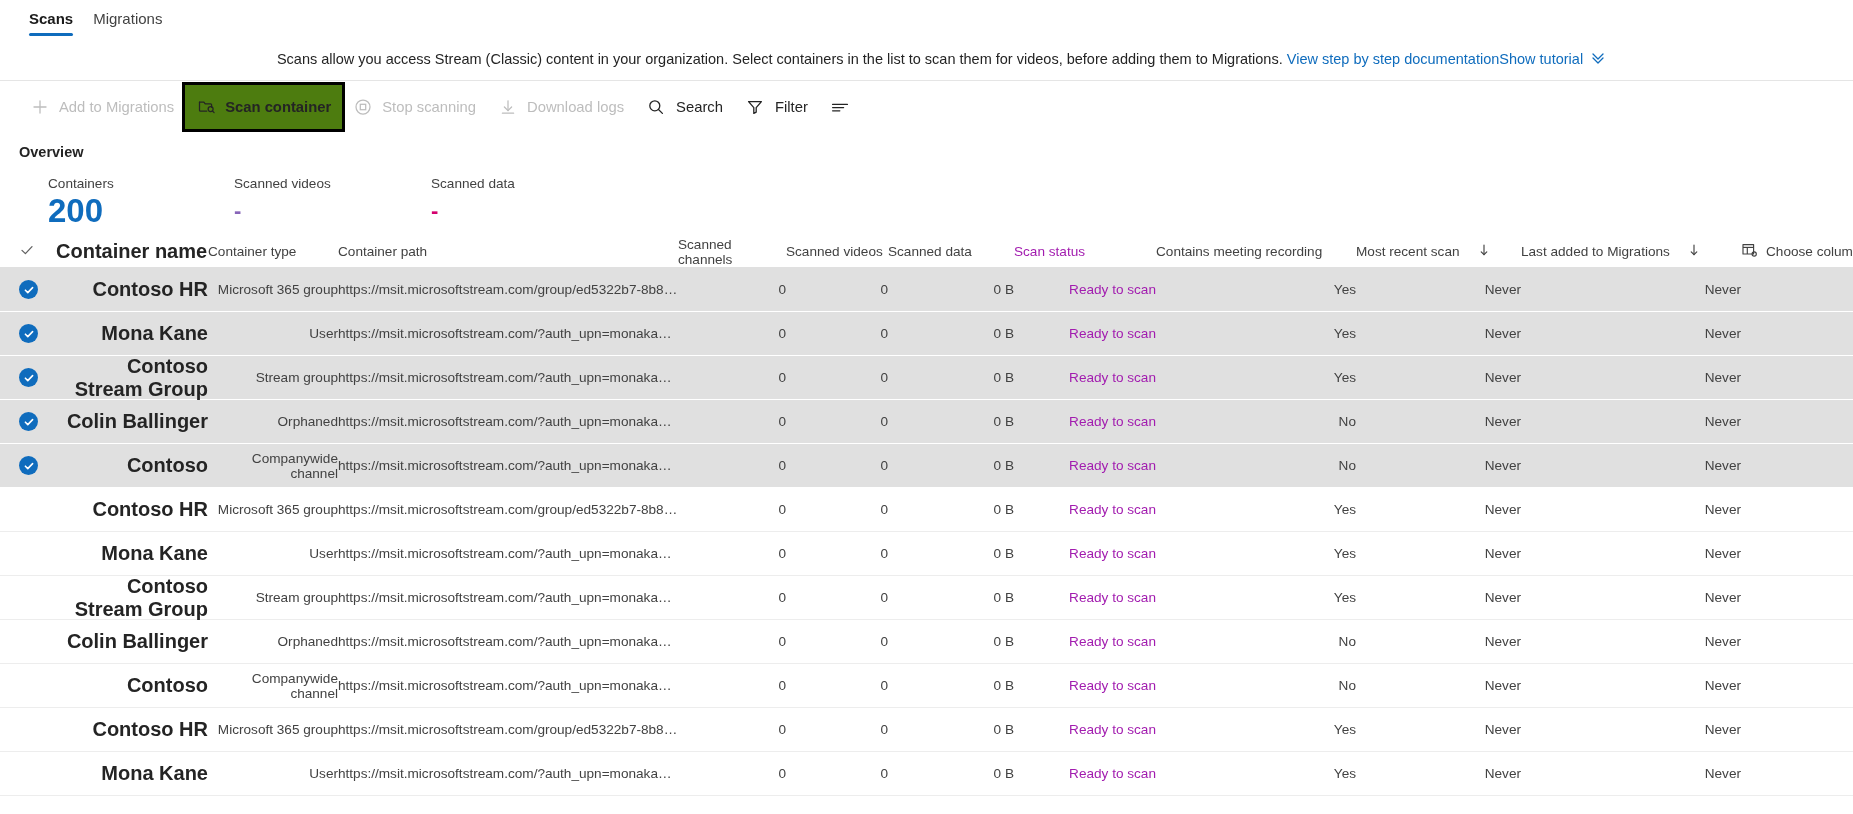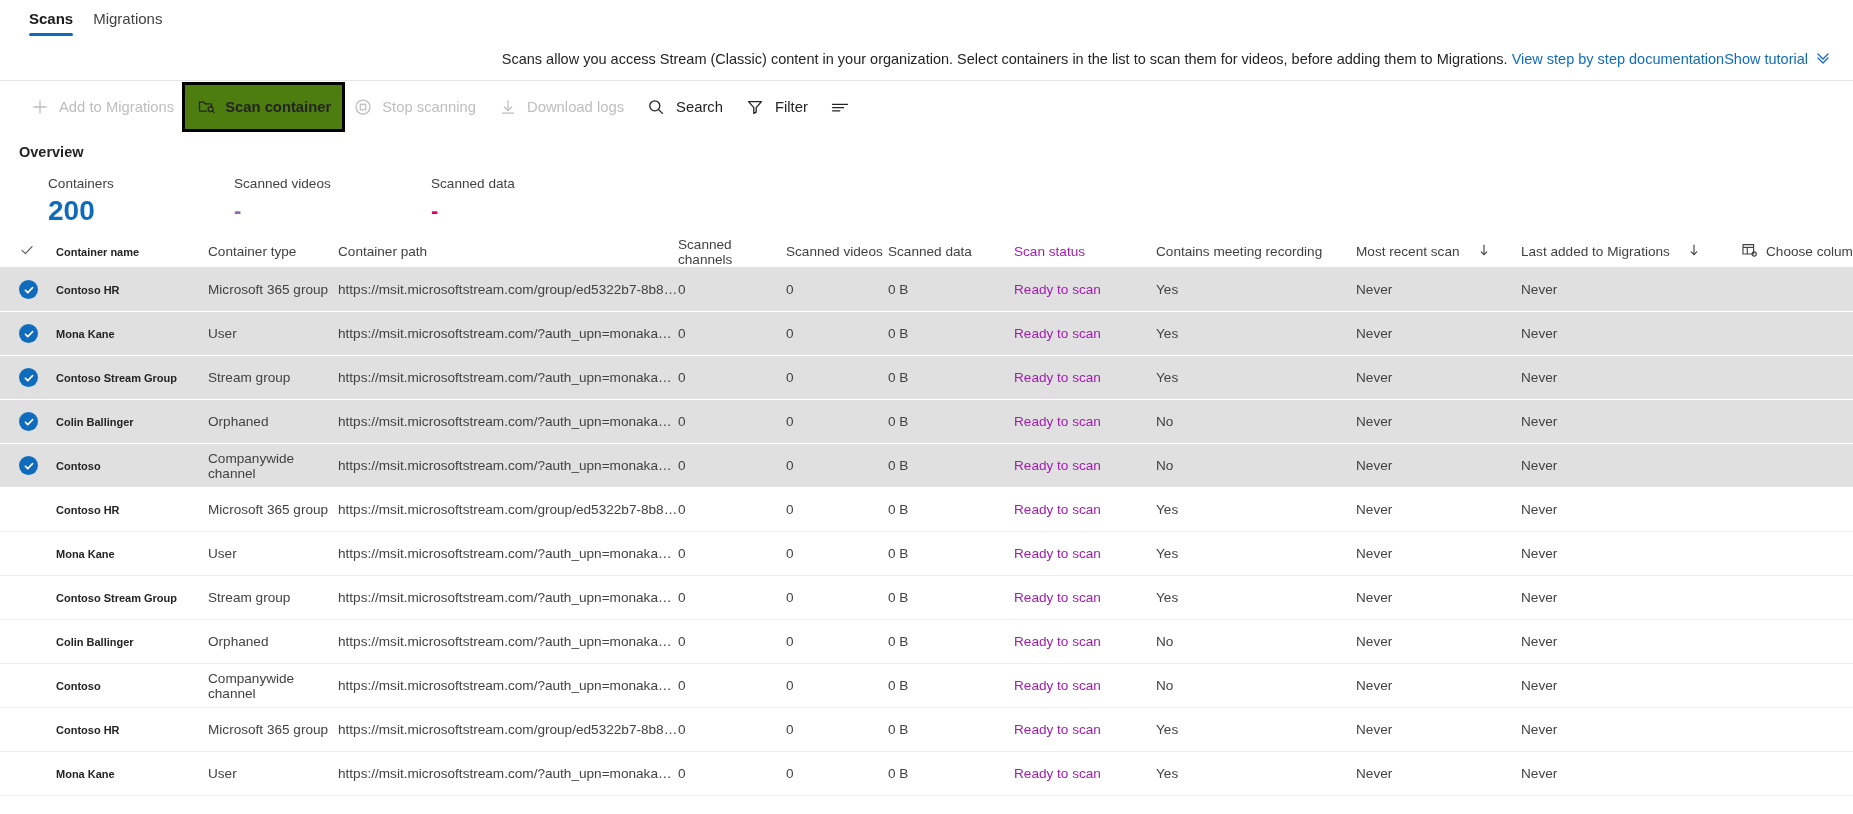--- a/index.html
+++ b/index.html
@@ -44,21 +44,21 @@
     bottom: 3px;
     height: 3px;
     border-radius: 2px;
     background: #0f6cbd;
   }
 
   
   .descbar {
     display: flex;
     align-items: center;
-    justify-content: flex-end;
+    justify-content: center;
     padding: 0 22px 0 16px;
     height: 42px;
     box-sizing: border-box;
     margin-left: 36px;
   }
   .desc-text {
     font-size: 14.5px;
     color: #242424;
     white-space: nowrap;
   }
@@ -150,21 +150,21 @@
     border-radius: 1px;
     flex: 0 0 auto;
   }
   .stat-text { display: flex; flex-direction: column; justify-content: flex-start; }
   .stat-label {
     font-size: 13.6px;
     color: #424242;
     line-height: 19px;
   }
   .stat-value {
-    font-size: 28px;
+    font-size: 33px;
     font-weight: bold;
     line-height: 33px;
     margin-top: 1px;
   }
   .stat-value.small {
     font-size: 22px;
   }
 
   
   .table {
@@ -183,27 +183,28 @@
   .header-row {
     height: 34px;
     border-bottom: 1px solid #e0e0e0;
     color: #424242;
     font-size: 13.6px;
     align-items: center;
     padding-top: 2px;
   }
   .data-row {
     border-bottom: 1px solid #ededed;
+    text-align: right;
   }
   .data-row.selected {
     background: #e0e0e0;
     border-bottom: 1px solid #ffffff;
   }
   .c-check   { width: 37px; flex: 0 0 37px; display:flex; align-items:center; }
-  .c-name    { width: 152px; flex: 0 0 152px; font-weight: bold; font-size: 11px; }
+  .c-name    { width: 152px; flex: 0 0 152px; font-weight: bold; font-size: 20px; }
   .c-type    { width: 130px; flex: 0 0 130px; color:#424242; }
   .c-path    { width: 340px; flex: 0 0 340px; color:#424242; overflow:hidden; white-space:nowrap; text-overflow:ellipsis; }
   .c-chan    { width: 108px; flex: 0 0 108px; color:#424242; }
   .c-vid     { width: 102px; flex: 0 0 102px; color:#424242; }
   .c-data    { width: 126px; flex: 0 0 126px; color:#424242; }
   .c-status  { width: 142px; flex: 0 0 142px; color:#a21caf; }
   .c-meeting { width: 200px; flex: 0 0 200px; color:#424242; }
   .c-recent  { width: 165px; flex: 0 0 165px; color:#424242; }
   .c-added   { width: 220px; flex: 0 0 220px; color:#424242; }
   .header-row .c-name { font-weight: bold; color:#242424; }

